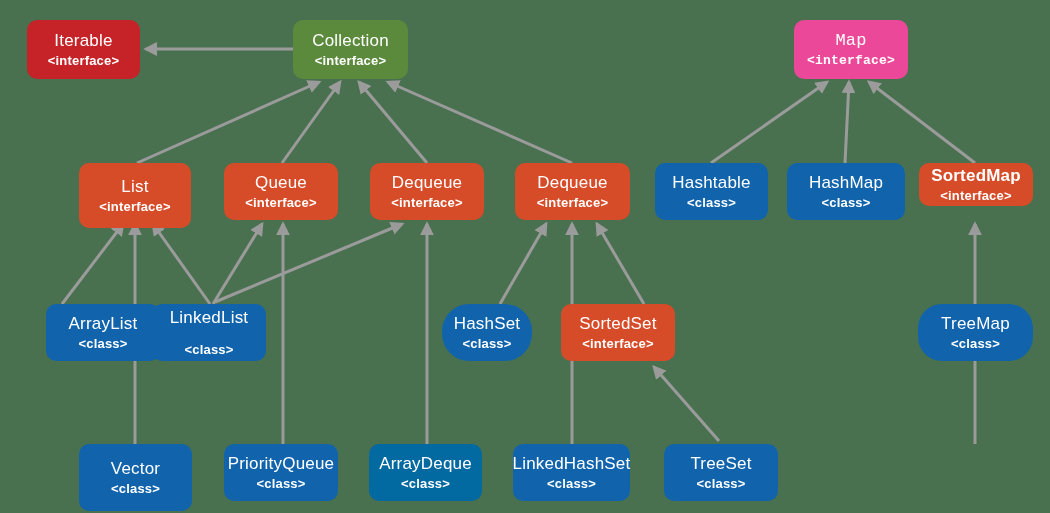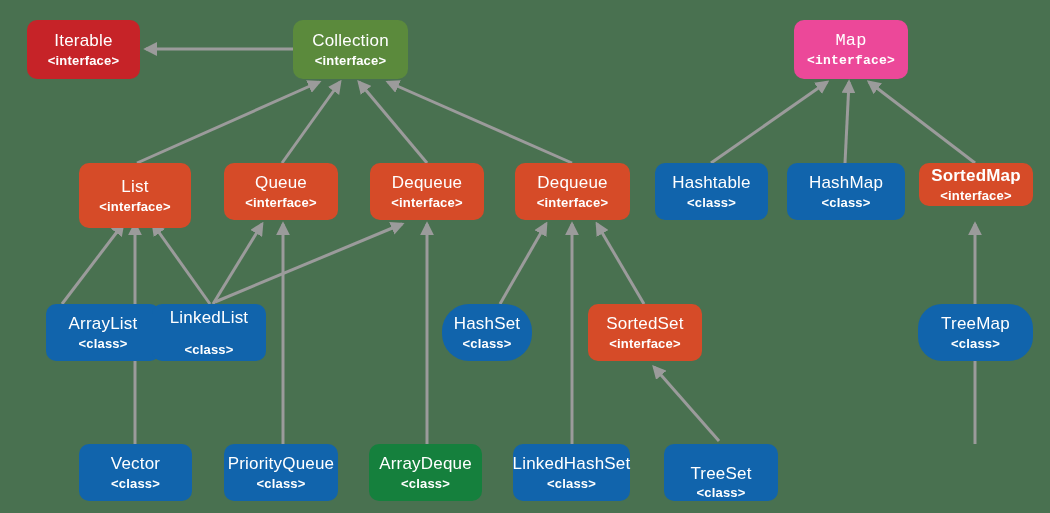--- a/index.html
+++ b/index.html
@@ -95,41 +95,41 @@
       <div class="stereo">&lt;class&gt;</div>
     </div>
     <div class="node" style="left: 152px; top: 304px; width: 114px; height: 57px; background: rgb(17, 100, 172); gap: 12px;">
       <div class="title">LinkedList</div>
       <div class="stereo">&lt;class&gt;</div>
     </div>
     <div class="node" style="left: 442px; top: 304px; width: 90px; height: 57px; background: rgb(17, 100, 172); border-radius: 27px;">
       <div class="title">HashSet</div>
       <div class="stereo">&lt;class&gt;</div>
     </div>
-    <div class="node" style="left: 588px; top: 304px; width: 114px; height: 57px; background: rgb(214, 75, 40);">
+    <div class="node" style="left: 561px; top: 304px; width: 114px; height: 57px; background: rgb(214, 75, 40);">
       <div class="title">SortedSet</div>
       <div class="stereo">&lt;interface&gt;</div>
     </div>
     <div class="node" style="left: 918px; top: 304px; width: 115px; height: 57px; background: rgb(17, 100, 172); border-radius: 24px;">
       <div class="title">TreeMap</div>
       <div class="stereo">&lt;class&gt;</div>
     </div>
-    <div class="node" style="left: 79px; top: 444px; width: 113px; height: 57px; background: rgb(17, 100, 172);">
+    <div class="node" style="left: 79px; top: 444px; width: 113px; height: 67px; background: rgb(17, 100, 172);">
       <div class="title">Vector</div>
       <div class="stereo">&lt;class&gt;</div>
     </div>
     <div class="node" style="left: 224px; top: 444px; width: 114px; height: 57px; background: rgb(17, 100, 172);">
       <div class="title">PriorityQueue</div>
       <div class="stereo">&lt;class&gt;</div>
     </div>
-    <div class="node" style="left: 369px; top: 444px; width: 113px; height: 57px; background: #15803d;">
+    <div class="node" style="left: 369px; top: 444px; width: 113px; height: 57px; background: #0369a1;">
       <div class="title">ArrayDeque</div>
       <div class="stereo">&lt;class&gt;</div>
     </div>
     <div class="node" style="left: 513px; top: 444px; width: 117px; height: 57px; background: rgb(17, 100, 172);">
       <div class="title">LinkedHashSet</div>
       <div class="stereo">&lt;class&gt;</div>
     </div>
-    <div class="node" style="left: 664px; top: 444px; width: 114px; height: 57px; background: rgb(17, 100, 172); justify-content: flex-end;">
+    <div class="node" style="left: 664px; top: 444px; width: 114px; height: 57px; background: rgb(17, 100, 172);">
       <div class="title">TreeSet</div>
       <div class="stereo">&lt;class&gt;</div>
     </div>
   </div>
 
 </body></html>

